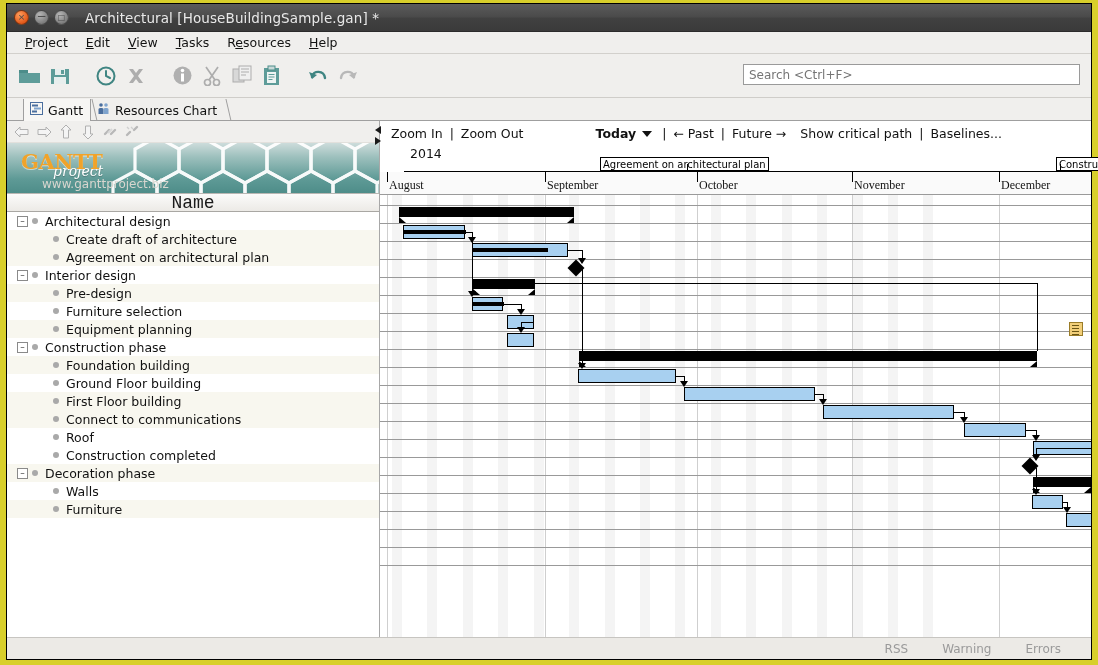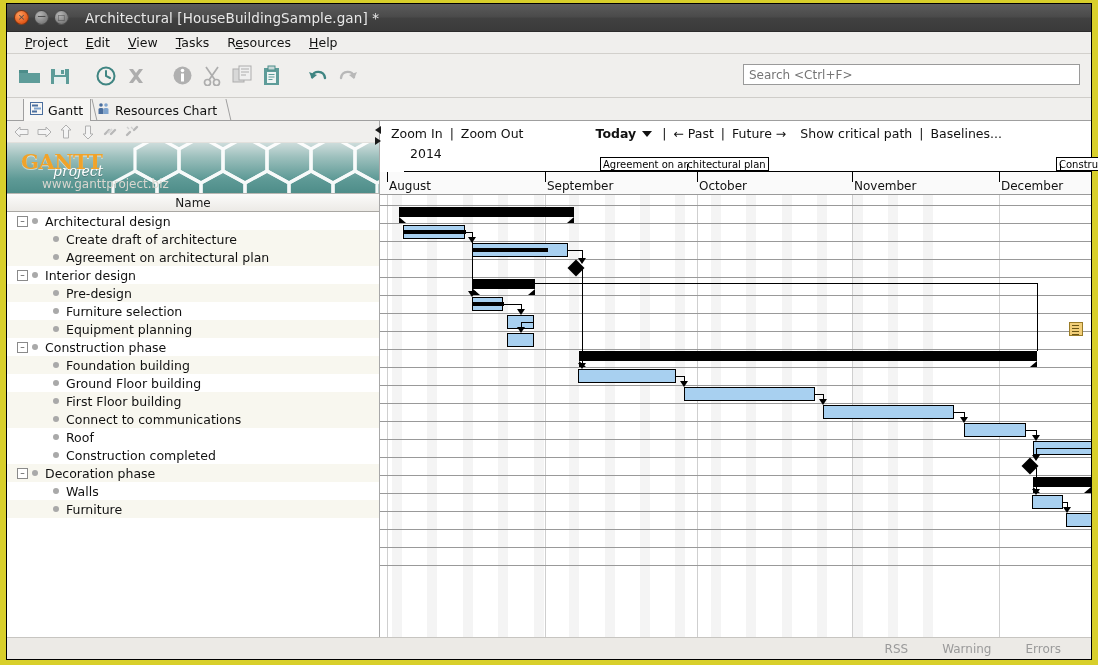--- a/index.html
+++ b/index.html
@@ -107,21 +107,21 @@
   .logo-text { position:absolute; left:14px; top:6px; z-index:3; }
   .logo-gantt { font-family:"DejaVu Serif", serif; font-weight:bold; font-size:21px;
                 color:#f0a32a; letter-spacing:-.5px; text-shadow:0 1px 0 rgba(255,255,255,.55); }
   .logo-proj { font-family:"DejaVu Serif", serif; font-style:italic; font-size:14px; color:#fff;
                position:absolute; left:46px; top:20px; text-shadow:0 1px 1px rgba(0,0,0,.25); }
   .logo-url { position:absolute; left:35px; bottom:2px; font-size:12px; color:#d8d6cf; }
   #name-header {
     flex:0 0 19px; height:19px; background:linear-gradient(180deg,#fbfbfa 0%,#eceae6 100%);
     border-top:1px solid #b9b7b3; border-bottom:1px solid #a9a7a3;
     display:flex; align-items:center; justify-content:center;
-    font-size:12px; color:#1a1a1a;
+    font-size:18px; color:#1a1a1a;font-family:Liberation Mono, monospace;
   }
   #tasklist { flex:1 1 auto; background:#fff; overflow:hidden; position:relative; }
   .trow {
     height:18px; display:flex; align-items:center; font-size:12.5px; color:#111;
     padding-left:10px; position:relative;
   }
   .trow.alt { background:#f8f7ef; }
   .expander {
     width:11px; height:11px; border:1px solid #8a8a8a; background:#fff;
     display:flex; align-items:center; justify-content:center; flex:0 0 11px;
@@ -148,21 +148,21 @@
     margin-left:24px;
   }
   .tl-label {
     position:absolute; border:1px solid #000; background:#fff; font-size:10px;
     padding:0 2px; height:14px; line-height:13px; bottom:0px; white-space:nowrap; color:#000;
   }
   #monthrow {
     flex:0 0 23px; height:23px; background:#fafafa; position:relative;
     border-bottom:1px solid #9a9a9a; overflow:hidden;
   }
-  .mlabel { position:absolute; bottom:1px; font-size:12px; color:#111; padding-left:2px; }
+  .mlabel { position:absolute; bottom:1px; font-size:12px; color:#111; padding-left:2px;font-family:Liberation Serif, serif; }
   .mtick { position:absolute; top:0; width:1px; background:#000; height:10px; }
   #chartarea { flex:1 1 auto; position:relative; overflow:hidden; background:#fff; }
   .wk-band { position:absolute; top:0; bottom:0; background:#f4f4f4; }
   .rowline { position:absolute; left:0; right:0; height:1px; background:#999; }
   .mline { position:absolute; top:0; bottom:0; width:1px; background:#e2e2e2; }
   
   .bar {
     position:absolute; height:14px; background:#a8d0f0; border:1px solid #000;
   }
   .bar .prog { position:absolute; left:0; top:4px; height:4px; background:#000; }

